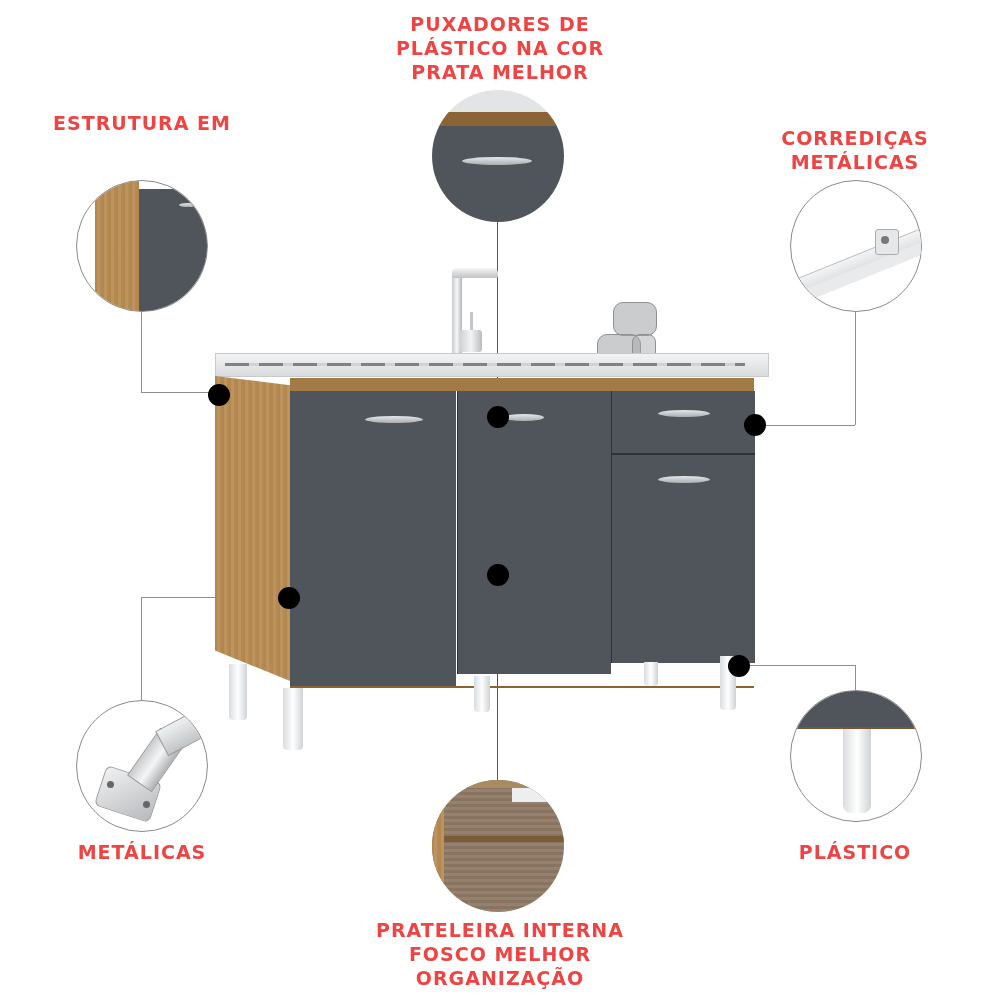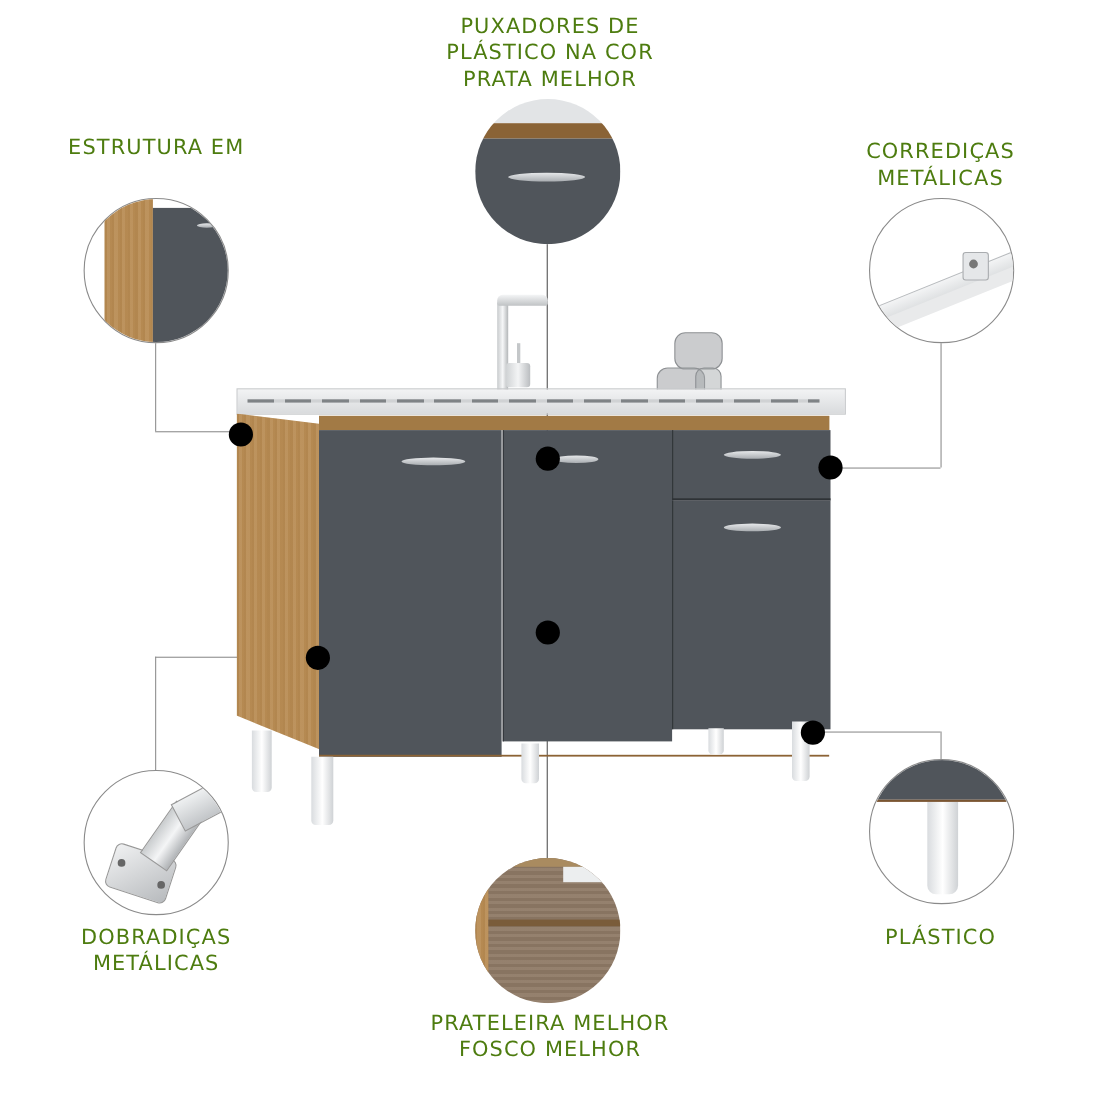--- a/index.html
+++ b/index.html
@@ -1,19 +1,19 @@
 <!DOCTYPE html>
 <html><head>
 <meta charset="utf-8">
 <style>
   html, body { margin:0; padding:0; background:#ffffff; }
   body { width:1000px; height:1000px; position:relative; overflow:hidden;
          font-family:"DejaVu Sans", "Liberation Sans", sans-serif; }
-  .label { position:absolute; text-align:center; color:#4d7c0f;
-           font-size:19px; line-height:24px; letter-spacing:1px; }
+  .label { position:absolute; text-align:center; color:#ef4444;
+           font-size:19px; line-height:24px; letter-spacing:1px;font-weight:bold; }
   .label div { white-space:nowrap; }
   .circle { position:absolute; border-radius:50%; overflow:hidden;
             border:1px solid #8a8a8a; box-sizing:border-box; background:#fff; }
   .line { position:absolute; background:#8f8f8f; }
   .dot { position:absolute; width:22px; height:22px; border-radius:50%; background:#000; }
   .wood { background:
       repeating-linear-gradient(90deg, rgba(120,80,30,0.10) 0 2px, rgba(255,255,255,0.05) 2px 5px, rgba(120,80,30,0.06) 5px 7px),
       #b98d55; }
   .panel { background:#50555b; }
   .handle { position:absolute; height:7px; border-radius:50%;
@@ -23,41 +23,41 @@
 </style>
 </head>
 <body>
 
 <div class="label" style="left:380px; top:12px; width:240px;">
   <div>PUXADORES DE</div>
   <div>PLÁSTICO NA COR</div>
   <div>PRATA MELHOR</div>
 </div>
 
-<div class="label" style="left:52px; top:122px; width:180px;">
+<div class="label" style="left:52px; top:111px; width:180px;">
   <div>ESTRUTURA EM</div>
 </div>
 
 <div class="label" style="left:765px; top:126px; width:180px;">
   <div>CORREDIÇAS</div>
   <div>METÁLICAS</div>
 </div>
 
 <div class="label" style="left:52px; top:840px; width:180px;">
-  <div>DOBRADIÇAS</div>
   <div>METÁLICAS</div>
 </div>
 
 <div class="label" style="left:765px; top:840px; width:180px;">
   <div>PLÁSTICO</div>
 </div>
 
 <div class="label" style="left:370px; top:918px; width:260px;">
-  <div>PRATELEIRA MELHOR</div>
+  <div>PRATELEIRA INTERNA</div>
   <div>FOSCO MELHOR</div>
+  <div>ORGANIZAÇÃO</div>
 </div>
 
 <div class="circle" style="left:432px; top:90px; width:132px; height:132px; border:none;">
   <div style="position:absolute; left:0; top:0; width:100%; height:22px; background:#e2e4e6;"></div>
   <div class="wood" style="position:absolute; left:0; top:22px; width:100%; height:14px; background:#8a6336;"></div>
   <div class="panel" style="position:absolute; left:0; top:36px; width:100%; height:96px;"></div>
   <div class="handle" style="left:30px; top:67px; width:70px; height:8px;"></div>
 </div>
 
 <div class="circle" style="left:76px; top:180px; width:132px; height:132px;">

